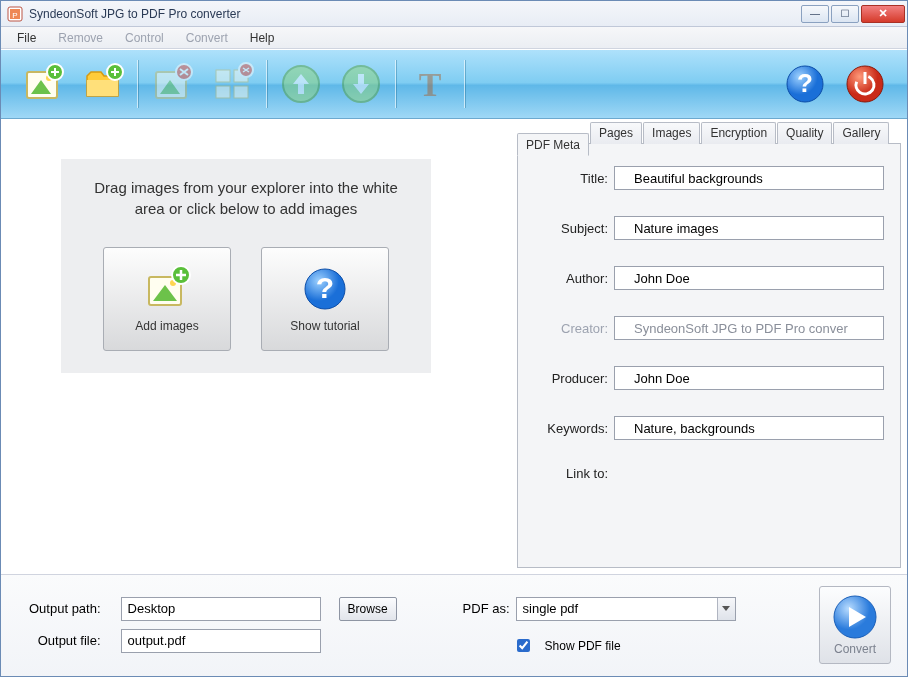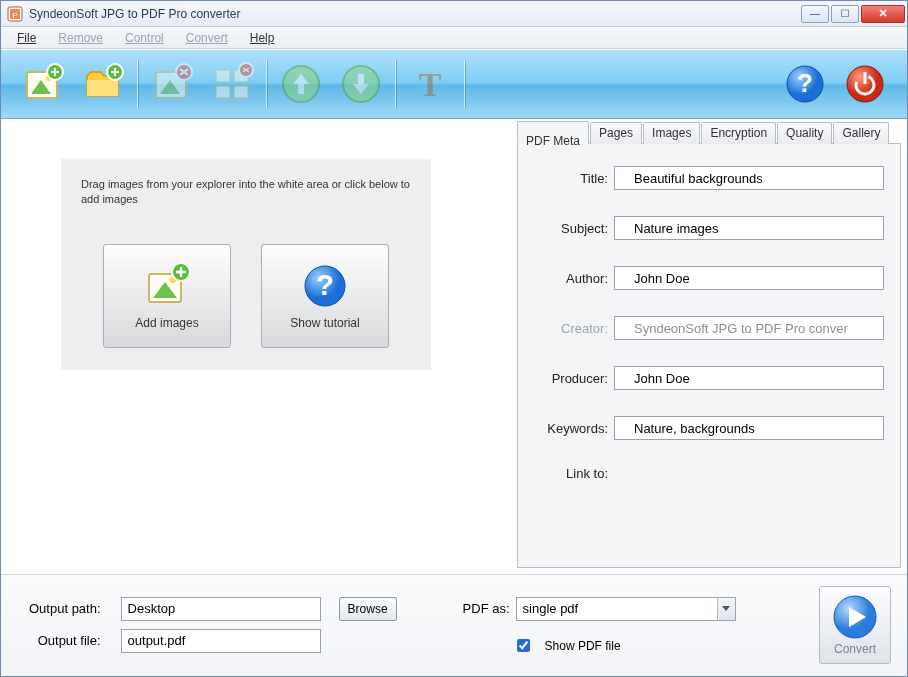--- a/index.html
+++ b/index.html
@@ -10,42 +10,42 @@
 .titlebar { height: 26px; background: linear-gradient(#f4f6fa, #e8edf5); display: flex; align-items: center; padding: 0 2px 0 6px; border-bottom: 1px solid #c0c8d8; }
 .titlebar .app-icon { width: 16px; height: 16px; margin-right: 6px; }
 .titlebar .title { flex: 1; color: #2a3a55; font-size: 12px; }
 .win-buttons { display: flex; gap: 2px; }
 .win-btn { width: 28px; height: 18px; border: 1px solid #8aa1c0; border-radius: 2px; background: linear-gradient(#f6f8fb,#dbe5f2); display:flex; align-items:center; justify-content:center; font-size:10px; color:#3a4a66; cursor:pointer; }
 .win-btn.close { background: linear-gradient(#f28080,#d53a2a); color:#fff; border-color:#a93024; width:44px; }
 .win-btn.close span{font-weight:bold;font-size:11px;}
 
 
 .menubar { height: 22px; background: linear-gradient(#f6f7f9,#ebeef3); border-bottom: 1px solid #d0d5e0; display: flex; align-items: center; padding: 0 6px; gap: 2px; }
-.menu-item { padding: 14px 10px; color: #333; cursor: pointer; text-decoration: underline; }
+.menu-item { padding: 14px 10px; color: #333; cursor: pointer; }
 .menu-item.disabled { color: #9da3b0; }
 
 
 .toolbar { height: 70px; background: linear-gradient(#aee1fb 0%, #7fcdf2 48%, #5fb8e8 52%, #9fd8f6 100%); border-top:1px solid #fff; border-bottom:1px solid #6ca9cf; display:flex; align-items:center; padding:0 14px; gap:4px; }
 .tool-btn { width:56px; height:56px; display:flex; align-items:center; justify-content:center; border-radius:3px; position:relative; }
 .tool-btn.dim { opacity:0.45; }
 .toolbar .sep { width:1px; height:48px; background: rgba(255,255,255,0.6); box-shadow:1px 0 rgba(0,80,120,0.3); margin:0 2px; }
 .spacer { flex:1; }
 
 
 .content { flex:1; display:flex; }
 .left-area { flex:1; position:relative; padding:40px 40px 12px 60px; }
 .drop-panel { background:#edeef0; padding:18px 20px 22px; width:370px; }
-.drop-panel .hint { font-size:11px; color:#333; line-height:1.4; margin-bottom:36px; }
+.drop-panel .hint { text-align:center; font-size:15px; color:#333; line-height:1.4; margin-bottom:28px; }
 .panel-btns { display:flex; gap:30px; justify-content:center; }
 .panel-btn { width:128px; height:104px; background:linear-gradient(#fdfdfd,#d8d9db); border:1px solid #a9adb4; border-radius:3px; display:flex; flex-direction:column; align-items:center; justify-content:center; gap:6px; font-size:12px; color:#333; cursor:pointer; }
 
 .right-area { width:390px; padding:2px 6px 6px 0; display:flex; flex-direction:column; }
 .tabs { display:flex; height:23px; border-bottom:1px solid #b7bcc6; }
 .tab { padding:3px 8px 0; border:1px solid #b7bcc6; border-bottom:none; background:linear-gradient(#f8f9fb,#e9ebf0); margin-right:1px; font-size:12px; color:#333; border-radius:2px 2px 0 0; cursor:pointer; position:relative; top:1px; }
-.tab.active { background:#f4f5f7; border-bottom:1px solid #f4f5f7; top:0; height:23px; padding-top:12px; }
+.tab.active { background:#f4f5f7; border-bottom:1px solid #f4f5f7; top:12px; height:23px; padding-top:4px; }
 .tab-body { flex:1; background:#f4f5f7; border:1px solid #b7bcc6; border-top:none; padding:22px 16px 10px 10px; }
 .form-row { display:flex; align-items:center; margin-bottom:26px; }
 .form-row.spaced { margin-top:20px; }
 .form-row label { width:86px; text-align:right; padding-right:6px; font-size:13px; color:#222; }
 .form-row label.dim { color:#9da3b0; }
 .form-row input { flex:1; height:24px; border:1px solid #9aa0ad; background:#fff; padding:0 19px; font-size:13px; font-family:inherit; }
 .form-row input:disabled { color:#8a8f9a; background:#fff; }
 
 
 .bottom { height:102px; border-top:1px solid #d0d4df; background:linear-gradient(#fafbfc,#f2f4f8); display:flex; align-items:center; padding:10px 16px 12px 28px; gap:10px; }

